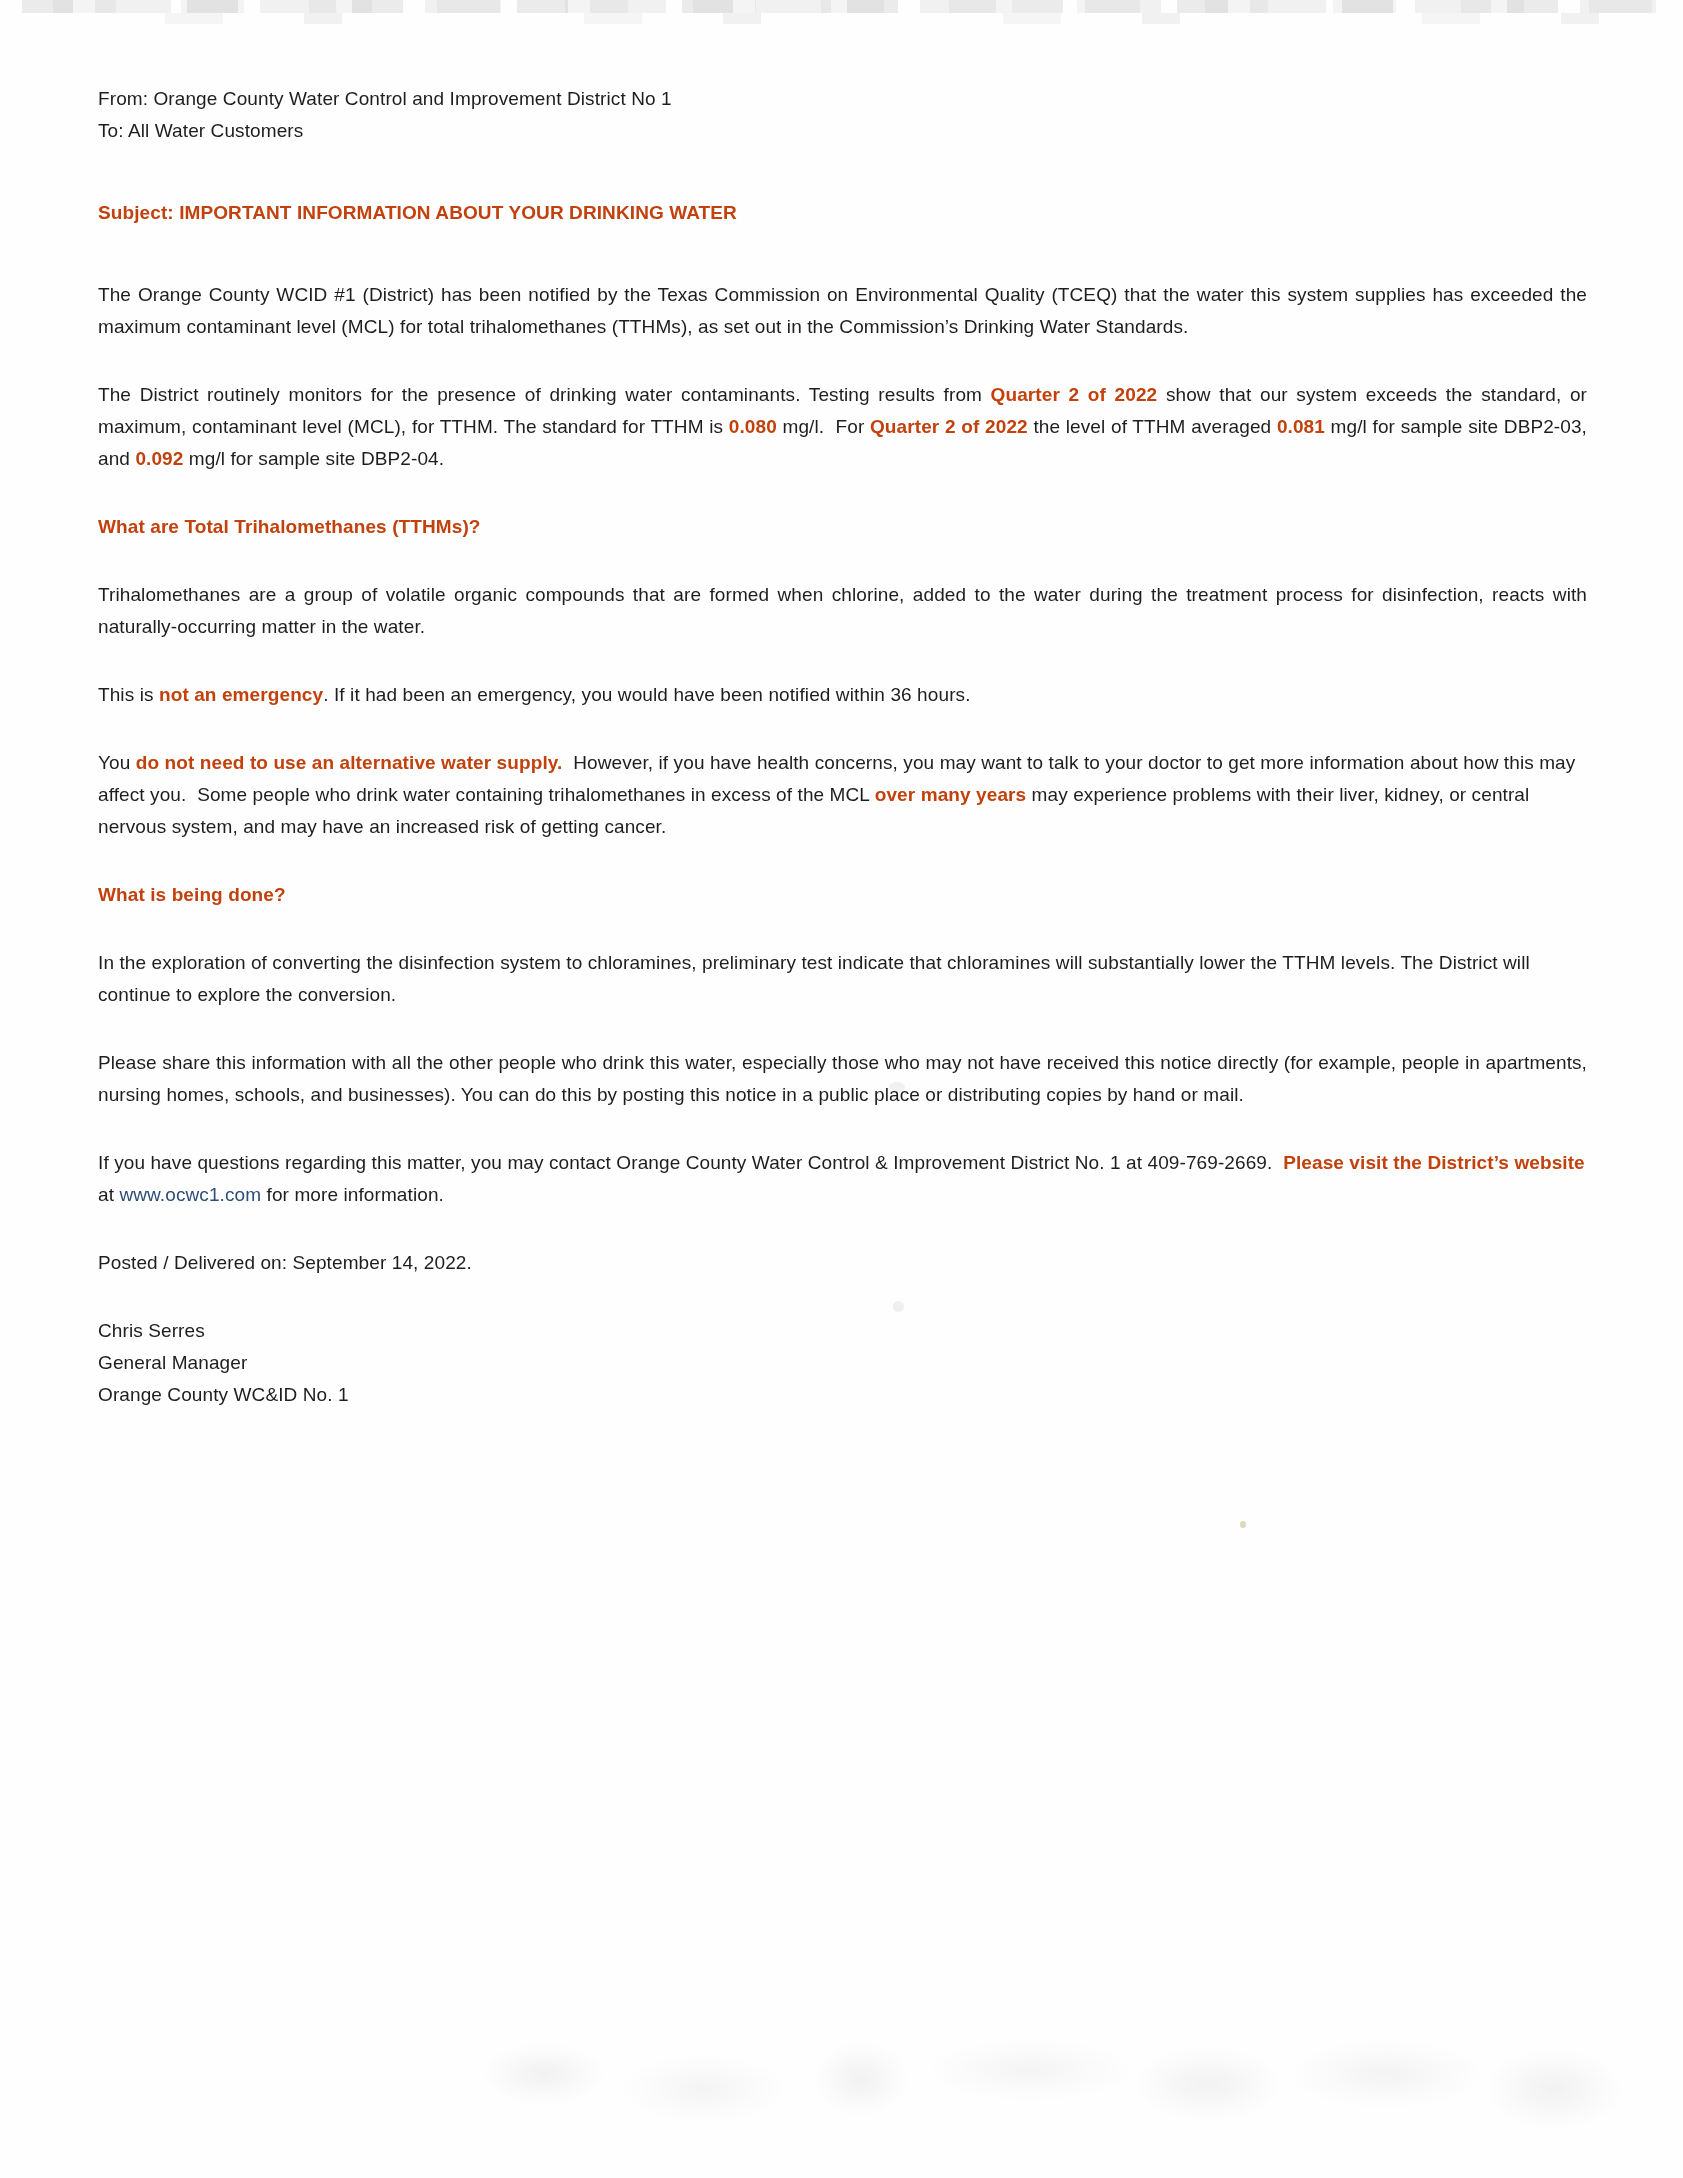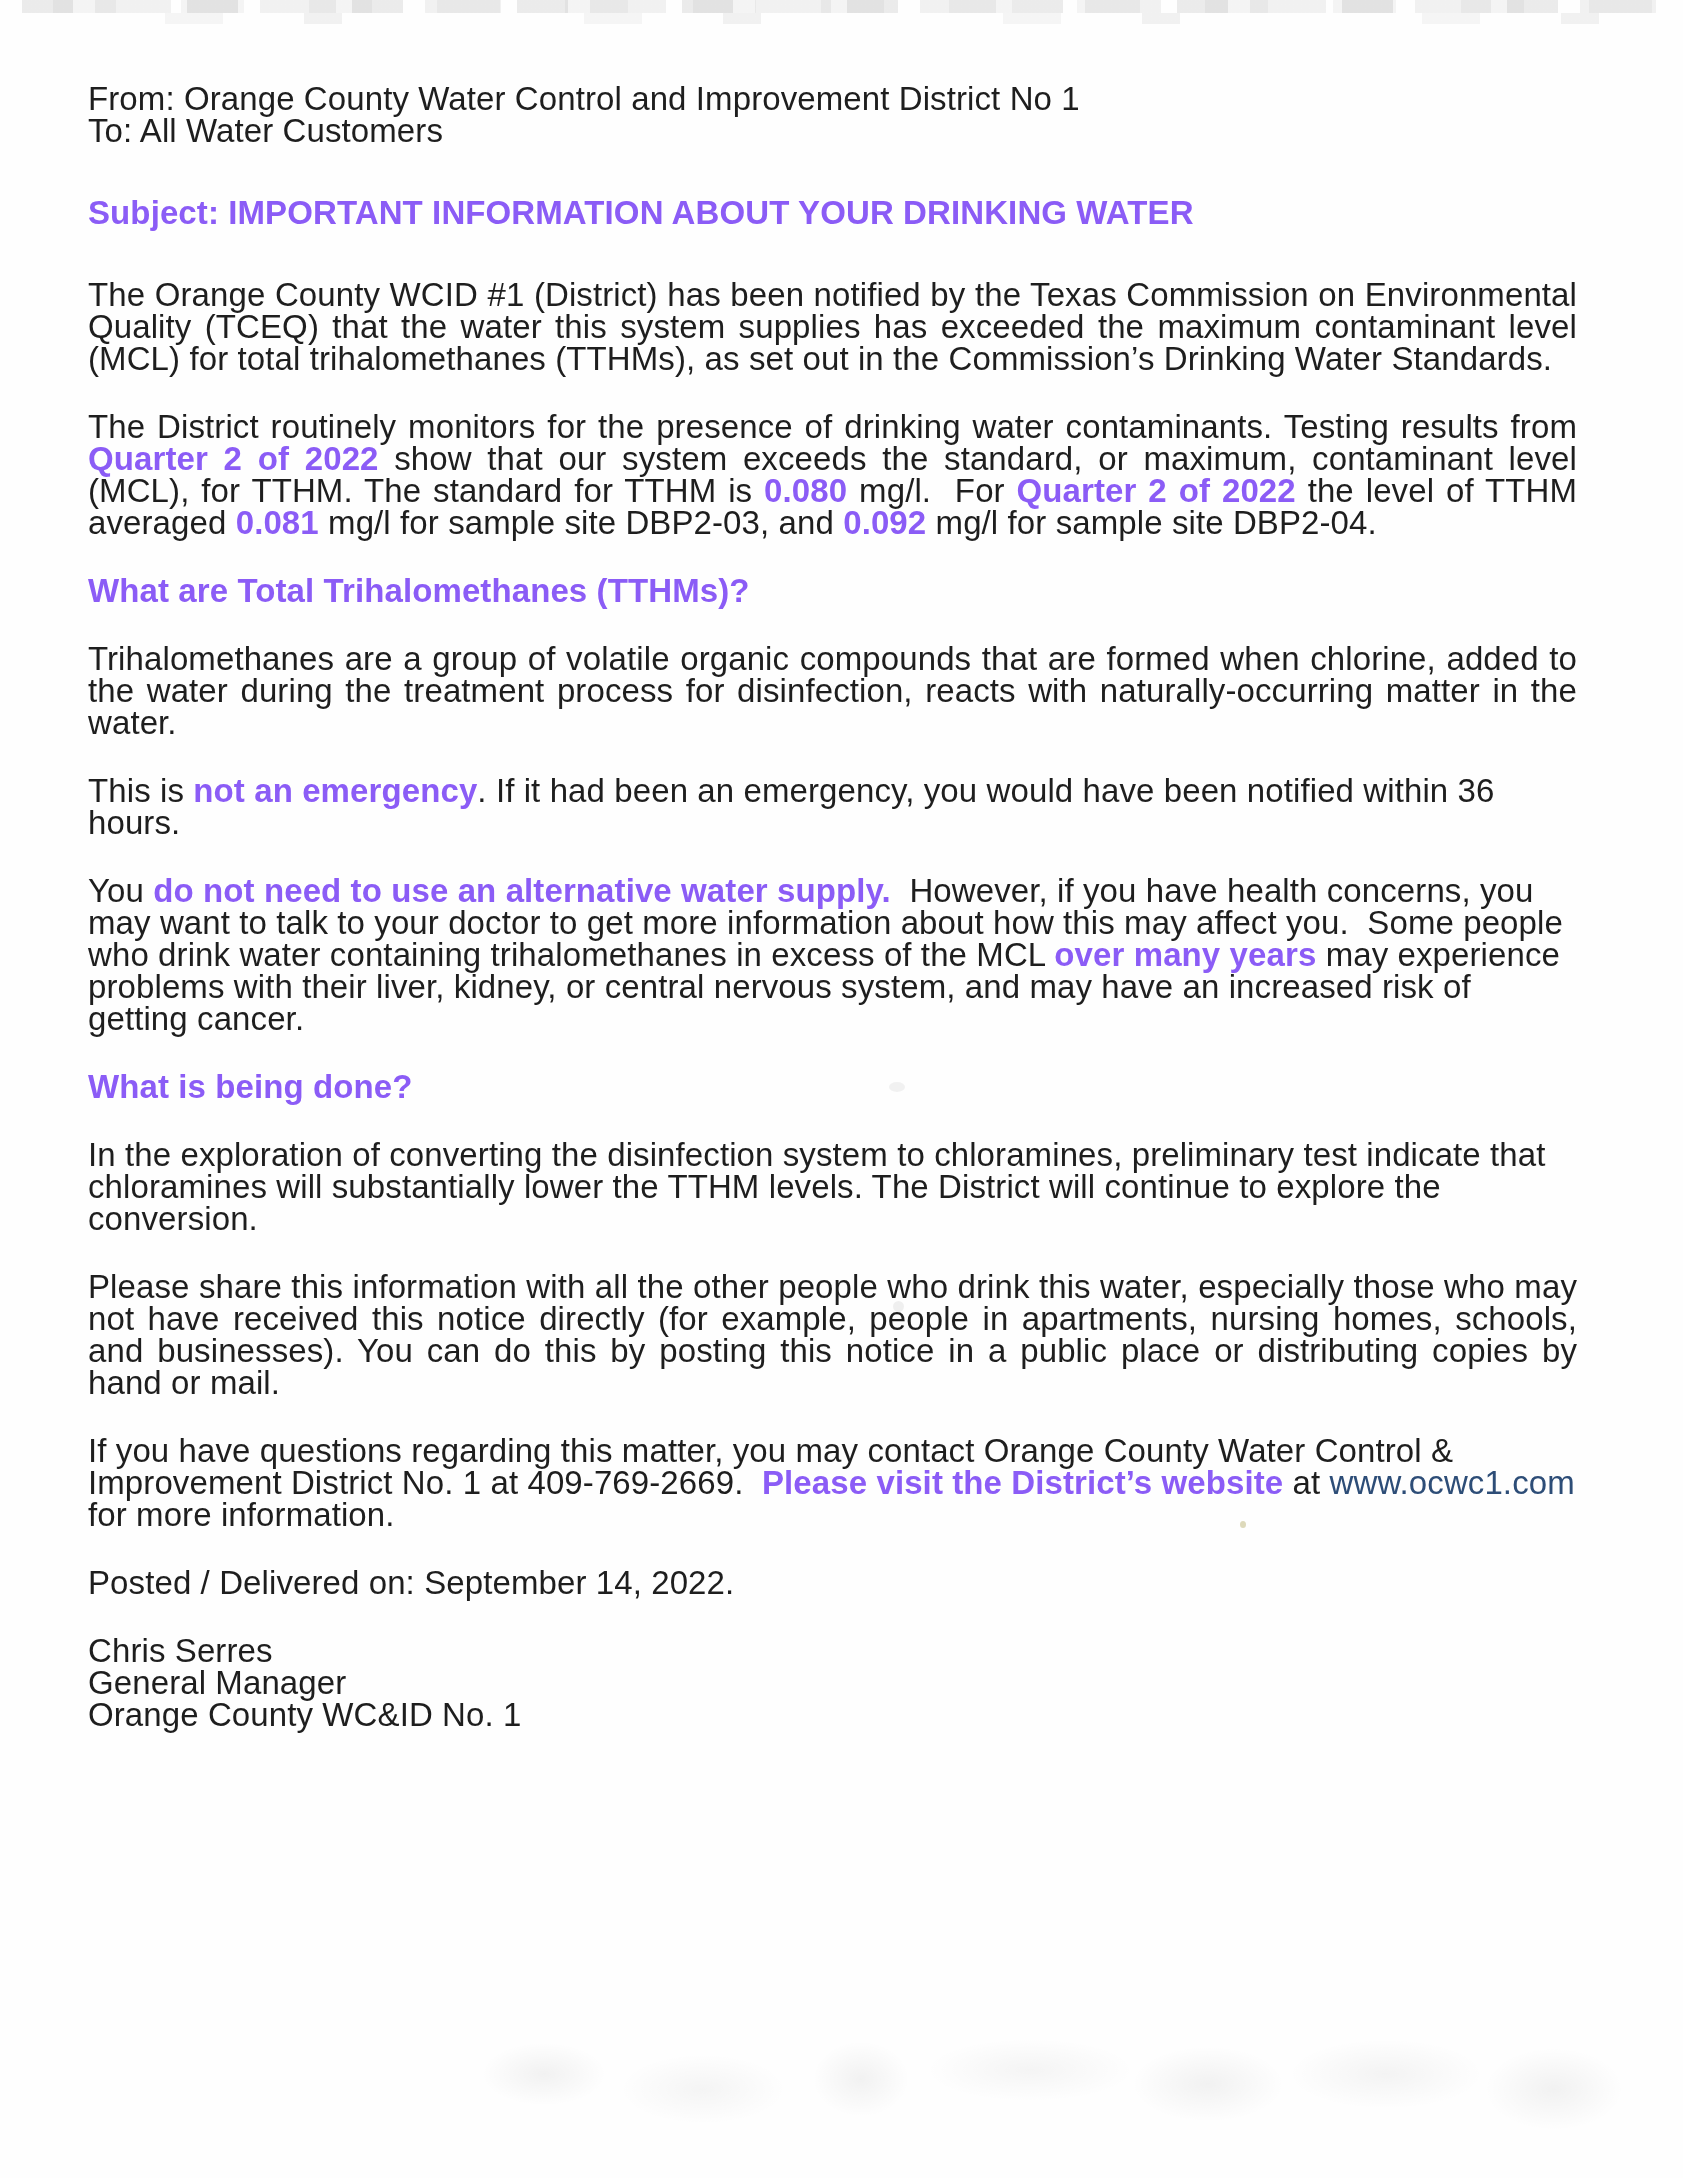--- a/index.html
+++ b/index.html
@@ -7,33 +7,33 @@
     position:relative;
     width:1683px;
     height:2178px;
     background:#fefefe;
     overflow:hidden;
     font-family:"Liberation Sans", sans-serif;
     color:#1e1e1e;
   }
   .content {
     position:absolute;
-    left:88px;
+    left:98px;
     top:83px;
     width:1491px;
-    font-size:33px;
+    font-size:19px;
     line-height:32px;
     letter-spacing:0.1px;
   }
   .content p { margin:0 2px 36px 0; }
   .content p.line { margin:0; }
   .content p.subject { margin:50px 0; }
   .content p.heading { margin:36px 0; }
   .justify { text-align:justify; }
-  strong { font-weight:bold; color:#8b5cf6; }
+  strong { font-weight:bold; color:#c2410c; }
   .doc-link {
     color:#2d4d77;
     text-decoration-thickness:2px;
     text-underline-offset:5px;
     cursor:pointer;
   }
   
   .scan-top {
     position:absolute; top:0; left:22px; right:12px; height:13px;
     background:

